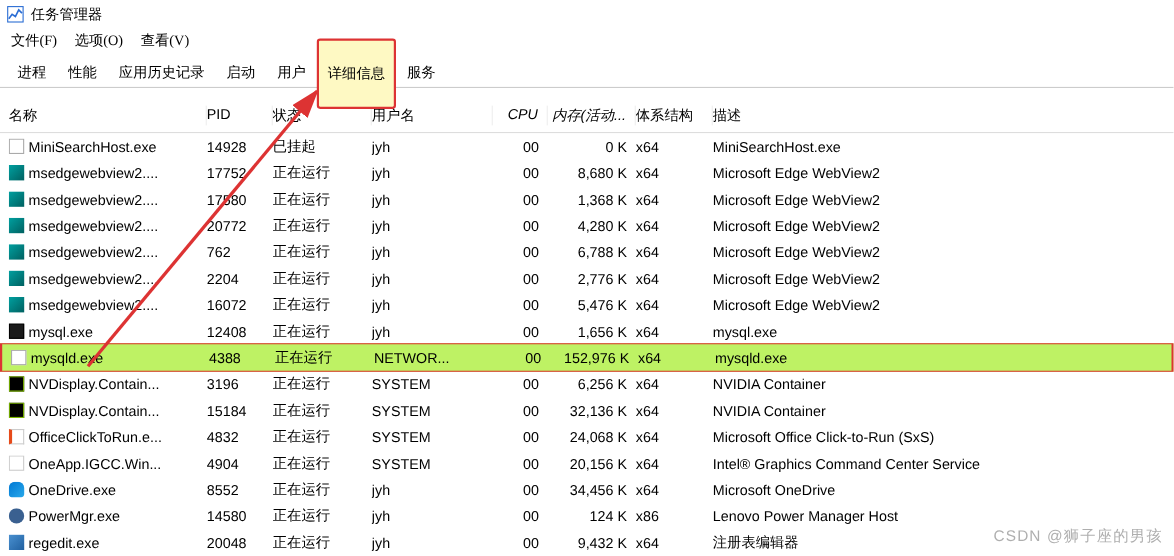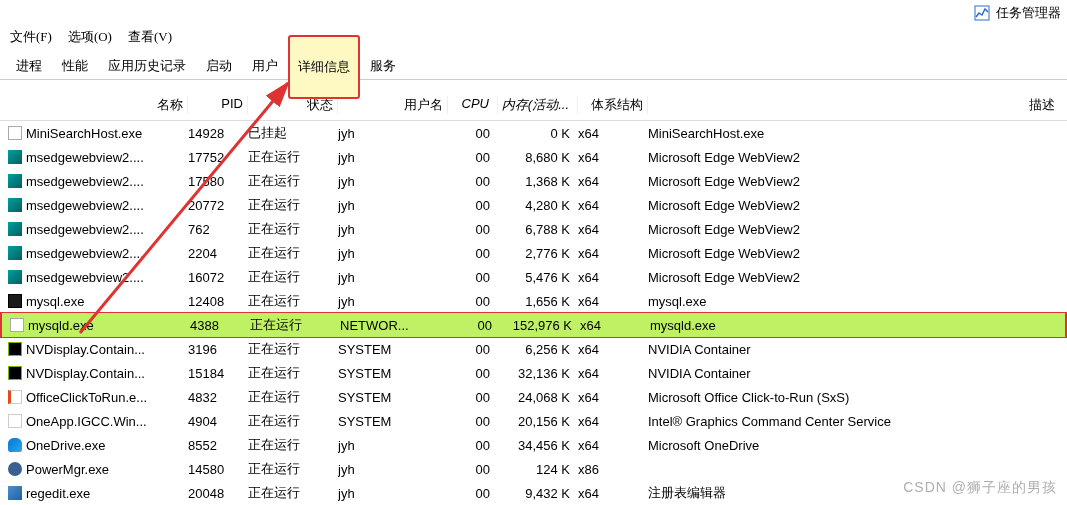--- a/index.html
+++ b/index.html
@@ -1,26 +1,26 @@
 <!DOCTYPE html>
 <html><head>
 <meta charset="utf-8">
 <style>
 * { box-sizing: border-box; margin: 0; padding: 0; }
 body { font-family: "Microsoft YaHei", "Segoe UI", sans-serif; font-size: 13px; background: #fff; width: 1067px; height: 505px; overflow: hidden; position: relative; }
-.titlebar { display: flex; align-items: center; padding: 4px 6px; height: 26px; justify-content: flex-end; }
+.titlebar { display: flex; align-items: center; padding: 4px 6px; height: 26px; }
 .titlebar-icon { width: 16px; height: 16px; margin-right: 6px; display: inline-block; }
 .titlebar-icon svg { width: 16px; height: 16px; }
 .title-text { font-size: 13px; }
 .menubar { display: flex; padding: 4px 10px; gap: 16px; height: 24px; align-items: flex-end; font-family: Liberation Serif, serif; }
 .tabbar { display: flex; padding: 2px 6px 0 6px; border-bottom: 1px solid #ccc; height: 30px; align-items: center; }
 .tab { padding: 5px 10px; font-size: 13px; cursor: default; }
 .tab.active { border: 2px solid #d33; border-radius: 3px; padding: 21px 8px; position: relative; top: 1px; background: #fef9c3; }
 .header-row { display: grid; grid-template-columns: 180px 60px 90px 110px 50px 80px 70px auto; border-bottom: 1px solid #ddd; padding: 6px 8px; font-size: 13px; margin-top: 10px; }
-.header-row > div { white-space: nowrap; overflow: hidden; text-overflow: ellipsis; border-right: 1px solid #eee; padding-right: 4px; text-align: right; }
+.header-row > div { white-space: nowrap; overflow: hidden; text-overflow: ellipsis; border-right: 1px solid #eee; padding-right: 4px; }
 .header-row > div:last-child { border-right: none; }
 .header-row .right { text-align: right; padding-right: 8px; font-style: italic; }
 .rows { }
 .row { display: grid; grid-template-columns: 180px 60px 90px 110px 50px 80px 70px auto; padding: 3px 8px; font-size: 13px; align-items: center; }
 .row > div { white-space: nowrap; overflow: hidden; text-overflow: ellipsis; }
 .row .right { text-align: right; padding-right: 8px; }
 .row.selected { background: #bef264; border: 1px solid #d33; border-left-width: 2px; border-right-width: 2px; margin: -1px 0; }
 .name-cell { display: flex; align-items: center; gap: 4px; }
 .proc-icon { width: 14px; height: 14px; flex-shrink: 0; display: inline-block; }
 .proc-icon.white { background: #fff; border: 1px solid #aaa; }
@@ -263,20 +263,21 @@
       <div class="name-cell">
         <span class="proc-icon gear"></span>
         <span>PowerMgr.exe</span>
       </div>
       <div>14580</div>
       <div>正在运行</div>
       <div>jyh</div>
       <div class="right">00</div>
       <div class="right">124 K</div>
       <div>x86</div>
+      <div>Lenovo Power Manager Host</div>
     </div>
     <div class="row">
       <div class="name-cell">
         <span class="proc-icon reg"></span>
         <span>regedit.exe</span>
       </div>
       <div>20048</div>
       <div>正在运行</div>
       <div>jyh</div>
       <div class="right">00</div>

